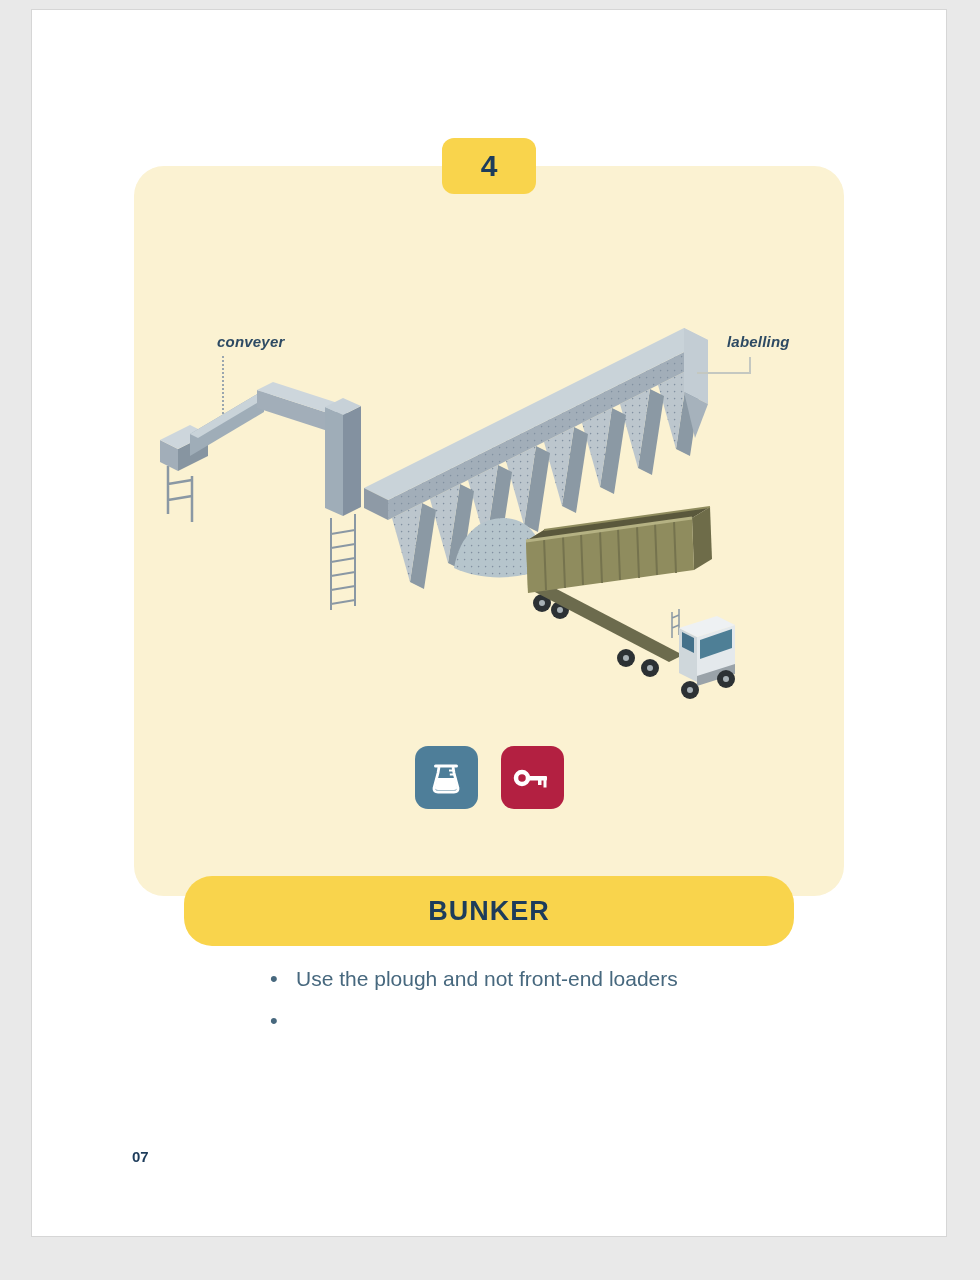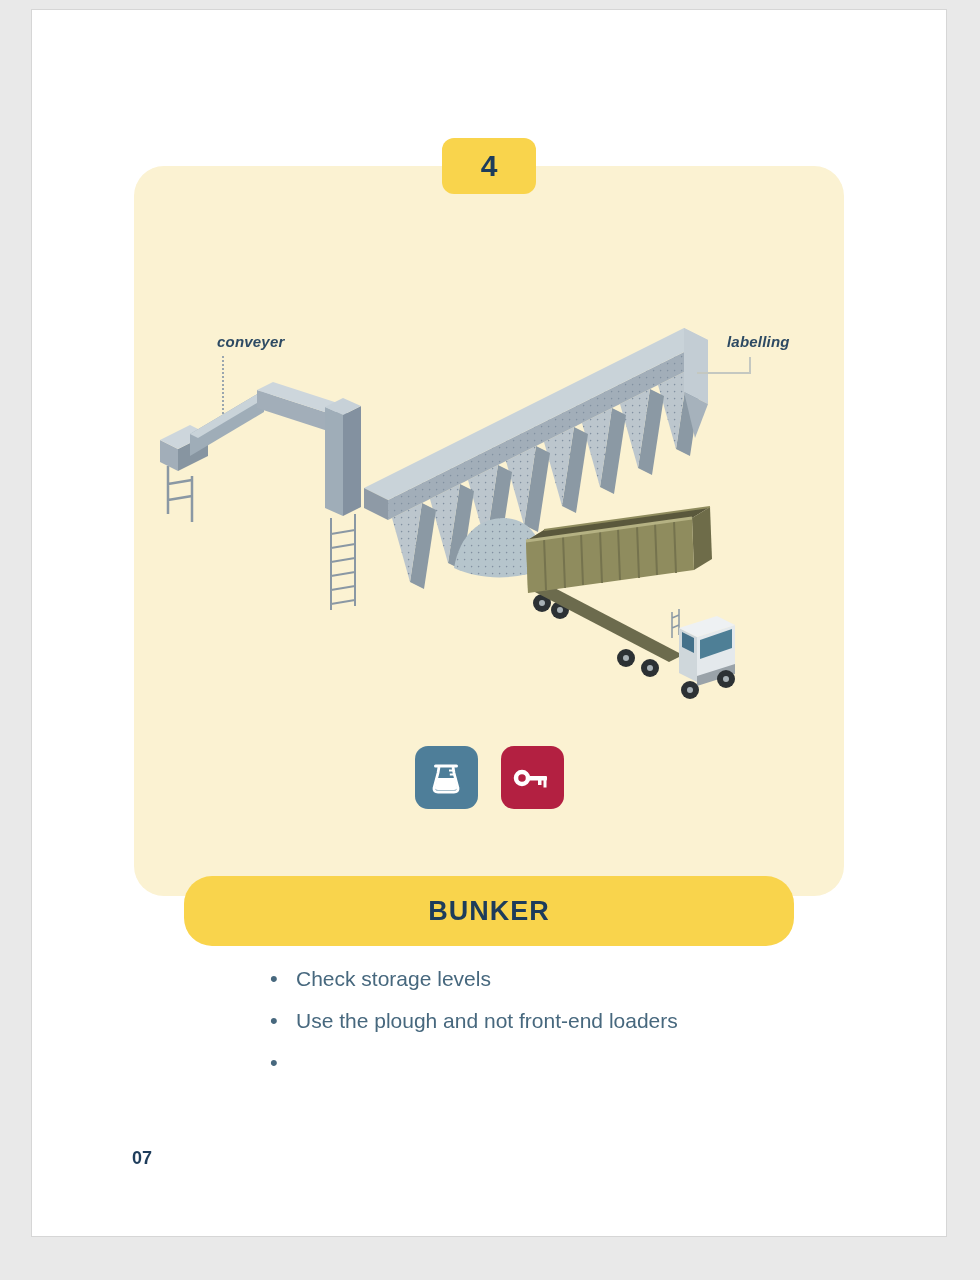--- a/index.html
+++ b/index.html
@@ -72,21 +72,21 @@
     letter-spacing:0.3px;
   }
   .check-item{
     display:flex;align-items:baseline;margin-bottom:16px;
     font-size:21px;color:var(--slate);
   }
   .check-bullet{width:26px;flex:0 0 26px;color:var(--slate);}
   .check-bullet::before{content:"\2022";font-size:22px;}
   .page-number{
     position:absolute;left:100px;top:1138px;
-    font-size:18px;font-weight:bold;color:var(--navy);
+    font-size:15px;font-weight:bold;color:var(--navy);
   }
 </style>
 </head>
 <body>
 
 <div class="page">
 
   <div class="badge">
     <span>4</span>
   </div>
@@ -214,24 +214,20 @@
     </div>
   </div>
 
   <div class="banner">
     <span>BUNKER</span>
   </div>
 
   <div class="checklist">
     <div class="check-item">
       <span class="check-bullet"></span>
-      <span>Check storage levels</span>
-    </div>
-    <div class="check-item">
-      <span class="check-bullet"></span>
       <span>Use the plough and not front-end loaders</span>
     </div>
     <div class="check-item">
       <span class="check-bullet"></span>
     </div>
   </div>
 
   <div class="page-number">07</div>
 
 </div>

